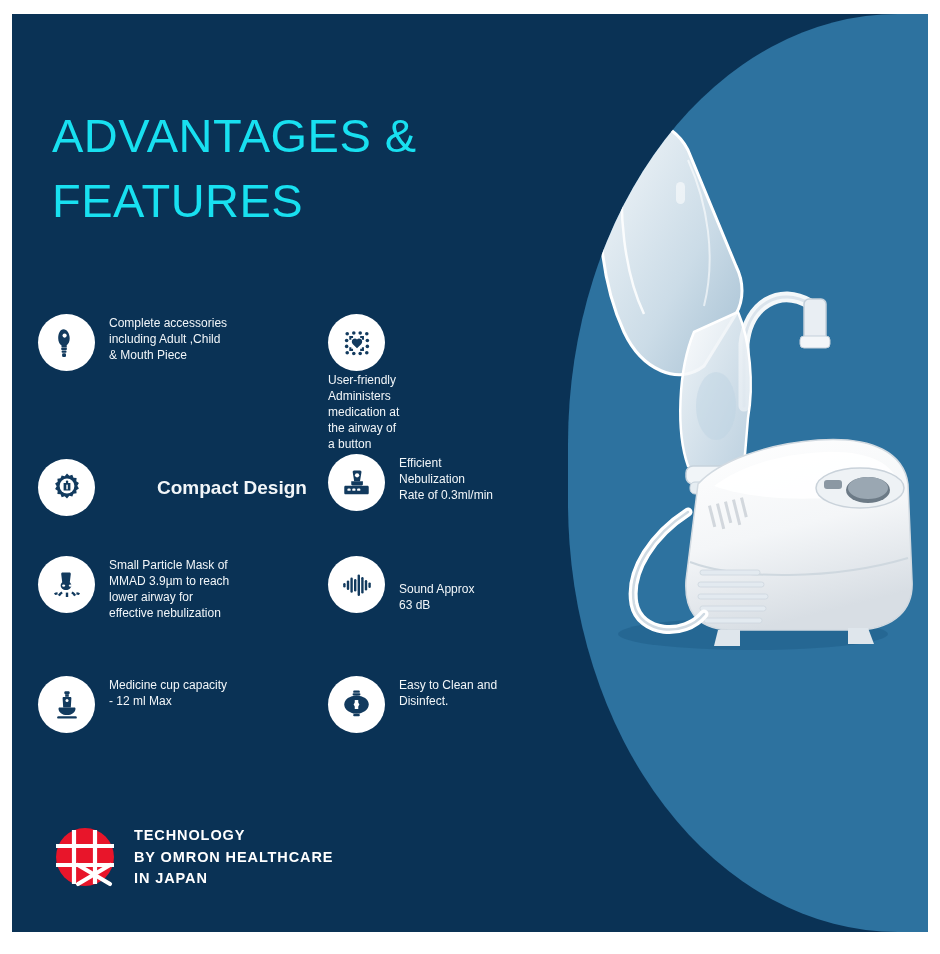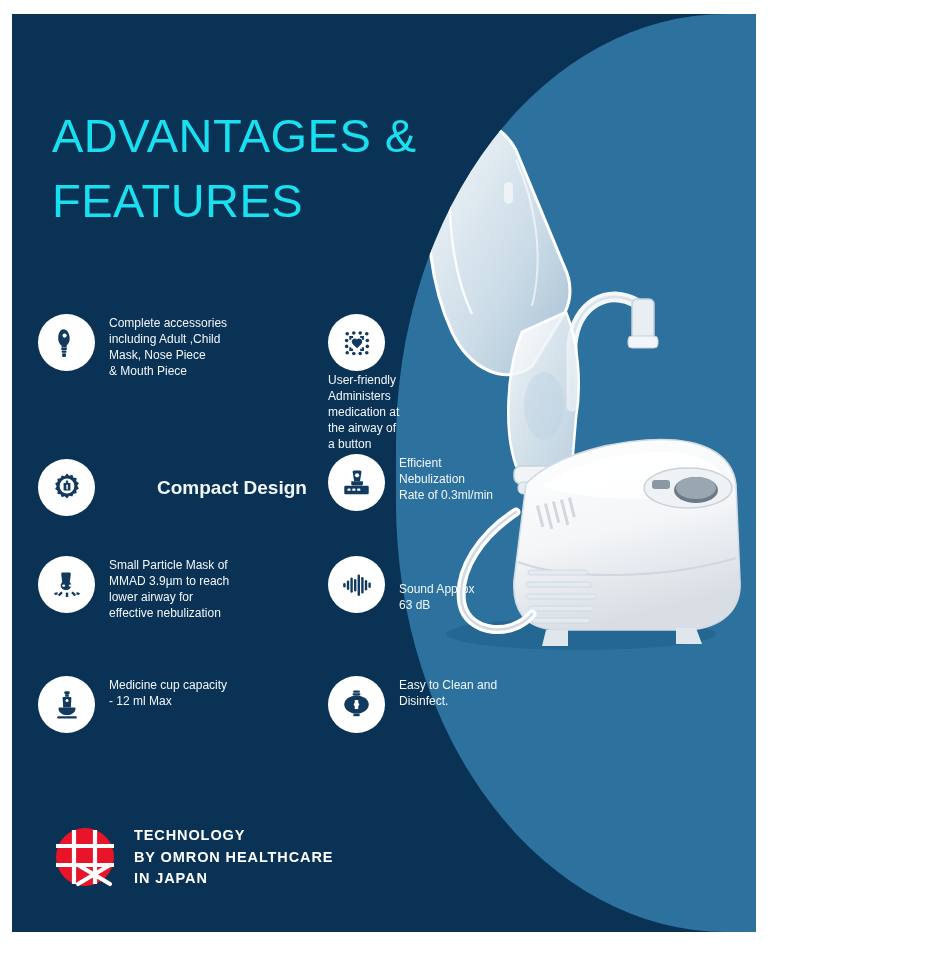--- a/index.html
+++ b/index.html
@@ -11,21 +11,21 @@
     width: 940px;
     height: 954px;
     font-family: "Liberation Sans", sans-serif;
     overflow: hidden;
   }
 
   #infographic-card {
     position: absolute;
     left: 12px;
     top: 14px;
-    width: 744px;
+    width: 916px;
     height: 918px;
     background: #0a3255;
     overflow: hidden;
   }
 
   
   #product-panel {
     position: absolute;
     right: 0;
     top: 0;
@@ -232,21 +232,20 @@
             <path d="M13.5 3.2c3.4 0 6.2 4.3 6.2 9.1 0 3.1-1.2 5.6-3 6.9l.1 2.4h-5.2l-.2-2.3c-1.9-1.3-3.2-3.9-3.2-7.1 0-4.8 2-9 5.3-9z"></path>
             <circle cx="14.6" cy="9.6" r="2.1" fill="#ffffff"></circle>
             <rect x="11.2" y="21.8" width="5.7" height="2.3" rx="0.8"></rect>
             <rect x="11.6" y="24.6" width="4.9" height="2.2" rx="0.8"></rect>
             <rect x="12.1" y="27.3" width="3.9" height="3.6" rx="1.2"></rect>
           </svg>
         </span>
         <span class="feature-text">
           <span class="ln">Complete accessories</span>
           <span class="ln">including Adult ,Child</span>
-          <span class="ln">Mask, Nose Piece</span>
           <span class="ln">&amp; Mouth Piece</span>
         </span>
       </div>
 
       <div class="feature-item center-item" id="lf-1">
         <span class="icon-circle">
           <svg width="34" height="34" viewBox="0 0 34 34" fill="#123a5e">
             <path d="M17 2.6l2.3 2.1 3-.9 1.2 2.9 3.1.4-.3 3.1 2.6 1.8-1.6 2.7 1.6 2.7-2.6 1.8.3 3.1-3.1.4-1.2 2.9-3-.9L17 27.4l-2.3-2.1-3 .9-1.2-2.9-3.1-.4.3-3.1-2.6-1.8 1.6-2.7-1.6-2.7 2.6-1.8-.3-3.1 3.1-.4 1.2-2.9 3 .9z"></path>
             <circle cx="17" cy="15" r="7.4" fill="#ffffff"></circle>
             <path d="M13.6 11.9h6.8v7.6h-6.8z"></path>

